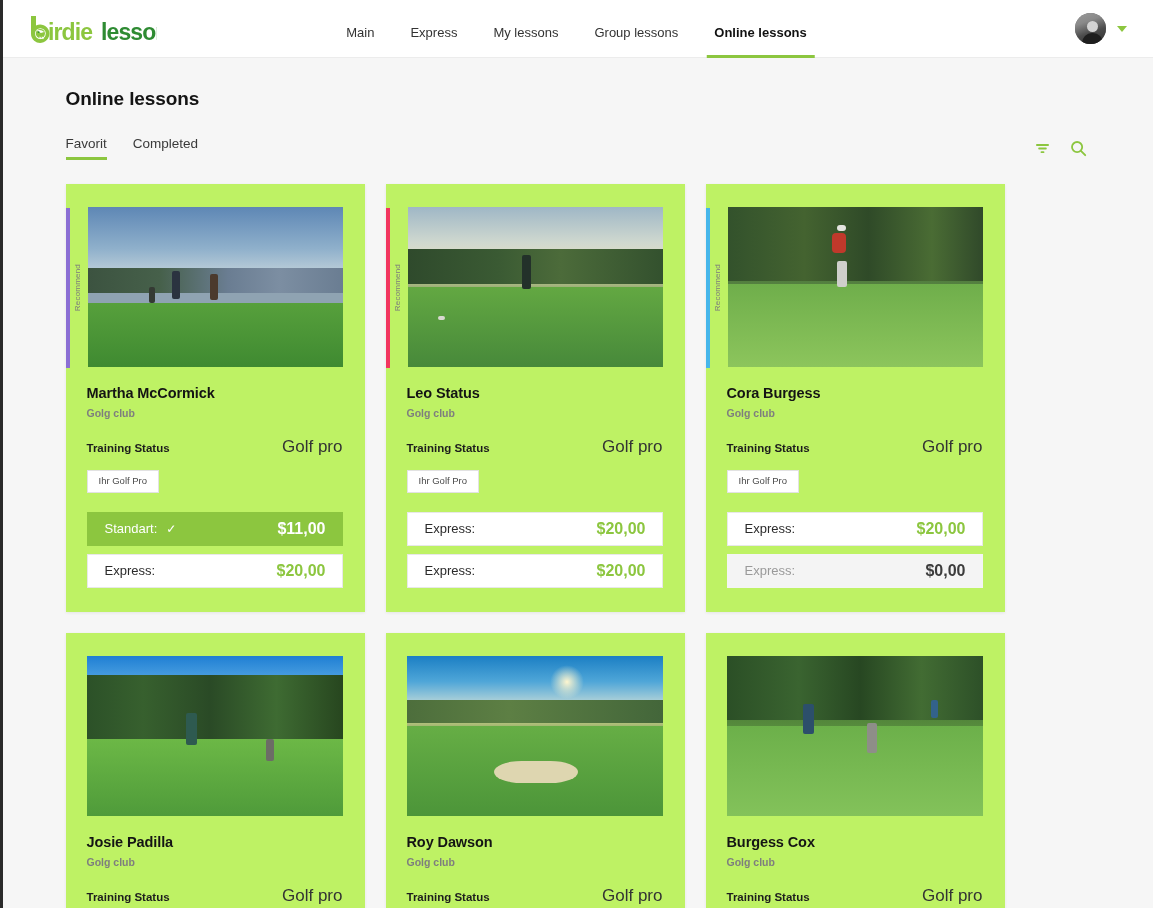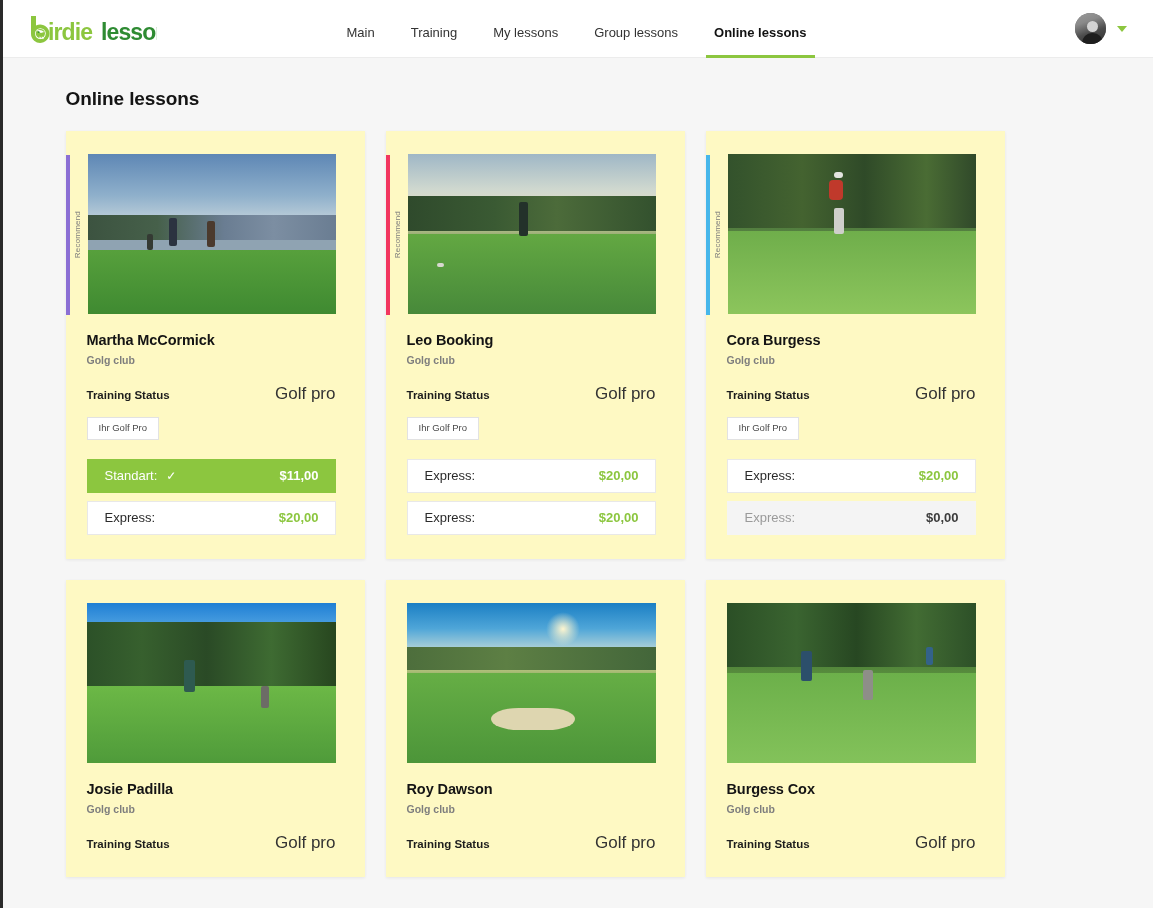--- a/index.html
+++ b/index.html
@@ -181,23 +181,23 @@
 
   
   .cards-grid {
     display: grid;
     grid-template-columns: repeat(3, 299px);
     gap: 21px 21px;
     margin-top: 21px;
   }
 
   .card {
-    background: #fef9c3;
-    position: relative;
-    padding: 23px 29px 24px 21px;
+    background: #bef264;
+    position: relative;
+    padding: 23px 22px 24px 21px;
     box-shadow: 0 1px 3px rgba(0,0,0,0.07);
   }
 
   .recommend-rail {
     position: absolute;
     left: 0;
     top: 24px;
     width: 4px;
     height: 160px;
   }
@@ -291,21 +291,21 @@
     cursor: pointer;
   }
   .price-label {
     font-size: 13px;
     color: #2b2b2b;
     display: flex;
     align-items: center;
     gap: 9px;
   }
   .price-amount {
-    font-size: 13px;
+    font-size: 16px;
     font-weight: bold;
     color: #8cc63f;
   }
   .check {
     font-size: 12px;
     line-height: 1;
   }
 
   .price-row.is-selected {
     background: #8cc63f;
@@ -338,21 +338,21 @@
       <path d="M9.6 16.6 q4.4 -1.6 7.6 1.4 l-3.4 1.0 z" fill="#ffffff"></path>
       <circle cx="11.6" cy="18.1" r="0.95" fill="#2e8b32"></circle>
       <path d="M12.6 22.8 l1.5 2.2 M14.8 22.8 l1.6 2.2" stroke="#ffffff" stroke-width="1.1" fill="none"></path>
       <text x="21" y="25.5" font-family="'Liberation Sans',sans-serif" font-size="23" font-weight="bold" fill="#8cc63f" letter-spacing="-0.9">irdie</text>
       <text x="74" y="25.5" font-family="'Liberation Sans',sans-serif" font-size="23" font-weight="bold" fill="#2e8b32" letter-spacing="-0.9">lessons</text>
     </svg>
   </a>
 
   <nav class="main-nav">
     <div class="nav-item">Main</div>
-    <div class="nav-item">Training</div>
+    <div class="nav-item">Express</div>
     <div class="nav-item">My lessons</div>
     <div class="nav-item">Group lessons</div>
     <div class="nav-item is-active">Online lessons</div>
   </nav>
 
   <div class="user-area">
     <div class="avatar">
       <div class="av-bg"></div>
       <div class="av-head"></div>
       <div class="av-body"></div>
@@ -360,20 +360,42 @@
     <div class="chev"></div>
   </div>
 
 </header>
 
 <main class="page">
   <div class="page-inner">
 
     <h1 class="page-title">Online lessons</h1>
 
+    <div class="tabs-row">
+      <div class="tabs">
+        <div class="tab is-active">Favorit</div>
+        <div class="tab">Completed</div>
+      </div>
+
+      <div class="tools">
+        <button class="tool-btn">
+          <svg width="17" height="17" viewBox="0 0 17 17">
+            <rect x="2" y="4" width="13" height="1.9" rx="0.9" fill="#8cc63f"></rect>
+            <rect x="4.2" y="7.6" width="8.6" height="1.9" rx="0.9" fill="#8cc63f"></rect>
+            <rect x="6.6" y="11.2" width="3.8" height="1.9" rx="0.9" fill="#8cc63f"></rect>
+          </svg>
+        </button>
+        <button class="tool-btn">
+          <svg width="17" height="17" viewBox="0 0 17 17">
+            <circle cx="7.1" cy="7.1" r="5.1" fill="none" stroke="#8cc63f" stroke-width="1.8"></circle>
+            <line x1="10.9" y1="10.9" x2="15.2" y2="15.2" stroke="#8cc63f" stroke-width="1.9" stroke-linecap="round"></line>
+          </svg>
+        </button>
+      </div>
+    </div>
 
     <section class="cards-grid">
 
       <article class="card">
         <div class="recommend-rail" style="background:#8b6fd4"></div>
         <div class="recommend-label">
           <span>Recommend</span>
         </div>
         <div class="card-photo" style="background:linear-gradient(#5e87b5 0%,#8fb0cb 26%,#c8d6dd 45%,#7d95a6 52%,#4a6f52 60%,#4f8e3c 72%,#68ad45 100%)">
           <div class="ph-mid" style="top:38%;height:16%;background:linear-gradient(90deg,#3c5340 0%,#46604a 28%,#6a7d92 55%,#7c8ea2 75%,#6a7d92 100%)"></div>
@@ -416,21 +438,21 @@
         <div class="recommend-label">
           <span>Recommend</span>
         </div>
         <div class="card-photo" style="background:linear-gradient(#9fb7c6 0%,#cfd8cf 22%,#e8e0c2 38%,#9db077 50%,#5f9442 64%,#4e8c36 100%)">
           <div class="ph-mid" style="top:26%;height:22%;background:linear-gradient(90deg,#2f4a2c 0%,#3a5a33 35%,#4c6b3a 60%,#33512e 100%)"></div>
           <div class="ph-grass" style="height:50%;background:linear-gradient(#63a842,#47893a)"></div>
           <div class="ph-fig" style="left:45%;top:30%;width:9px;height:34px;background:#23312a"></div>
           <div class="ph-fig" style="left:12%;top:68%;width:7px;height:4px;background:#d8d8d0"></div>
         </div>
 
-        <h2 class="card-name">Leo Booking</h2>
+        <h2 class="card-name">Leo Status</h2>
         <div class="card-club">Golg club</div>
 
         <div class="status-row">
           <span class="status-label">Training Status</span>
           <span class="status-value">Golf pro</span>
         </div>
 
         <div class="pro-badge">Ihr Golf Pro</div>
 
         <div class="price-list">

